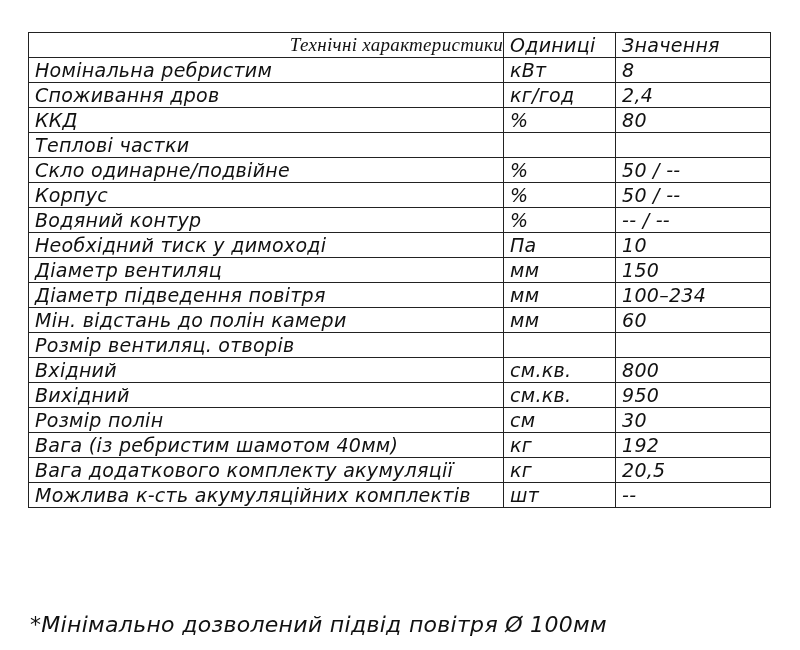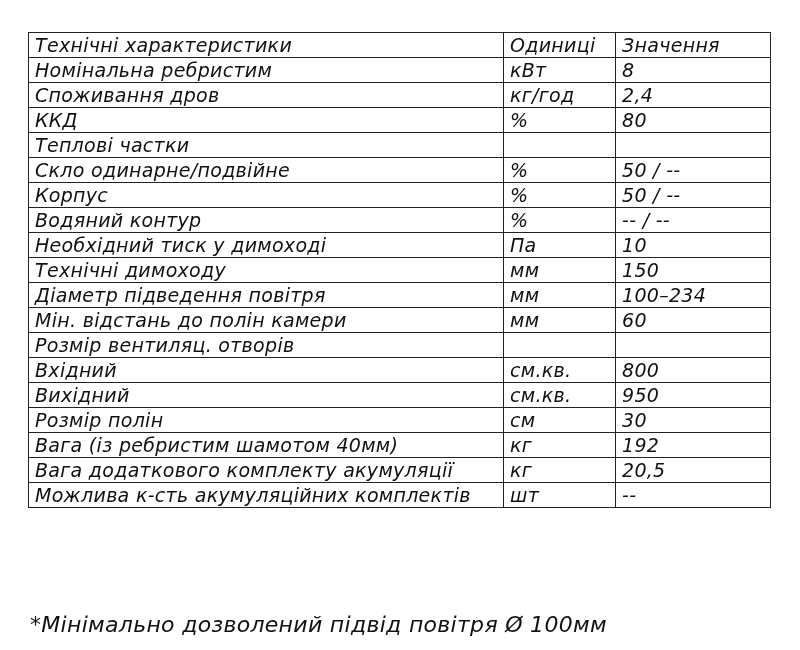--- a/index.html
+++ b/index.html
@@ -12,21 +12,21 @@
   .spec-table td {
     border: 1.5px solid #222; padding: 0 0 0 6px; height: 24px;
     font-style: italic; font-size: 19px; line-height: 22px;
     white-space: nowrap; overflow: hidden; vertical-align: middle;
     letter-spacing: 0.3px;
   }
   .spec-table col.c1 { width: 475px; }
   .spec-table col.c2 { width: 112px; }
   .spec-table col.c3 { width: 155px; }
   .spec-table tr.tall td { height: 50px; white-space: normal; line-height: 24px; }
-  .spec-table tr.header td.h1 { text-align: left; }
+  .spec-table tr.header td.h1 { text-align: right; font-family: Liberation Serif, serif; }
   .footnote {
     position: absolute; left: 30px; top: 612px;
     font-style: italic; font-size: 22px; letter-spacing: 0.3px; color: #111;
   }
 </style>
 </head>
 <body>
 
 <table class="spec-table">
   <colgroup>
@@ -74,21 +74,21 @@
         <td>Водяний контур</td>
         <td>%</td>
         <td>-- / --</td>
       </tr>
     <tr>
         <td>Необхідний тиск у димоході</td>
         <td>Па</td>
         <td>10</td>
       </tr>
     <tr>
-        <td>Технічні димоходу</td>
+        <td>Діаметр вентиляц</td>
         <td>мм</td>
         <td>150</td>
       </tr>
     <tr>
         <td>Діаметр підведення повітря</td>
         <td>мм</td>
         <td>100–234</td>
       </tr>
     <tr>
         <td>Мін. відстань до полін камери</td>

